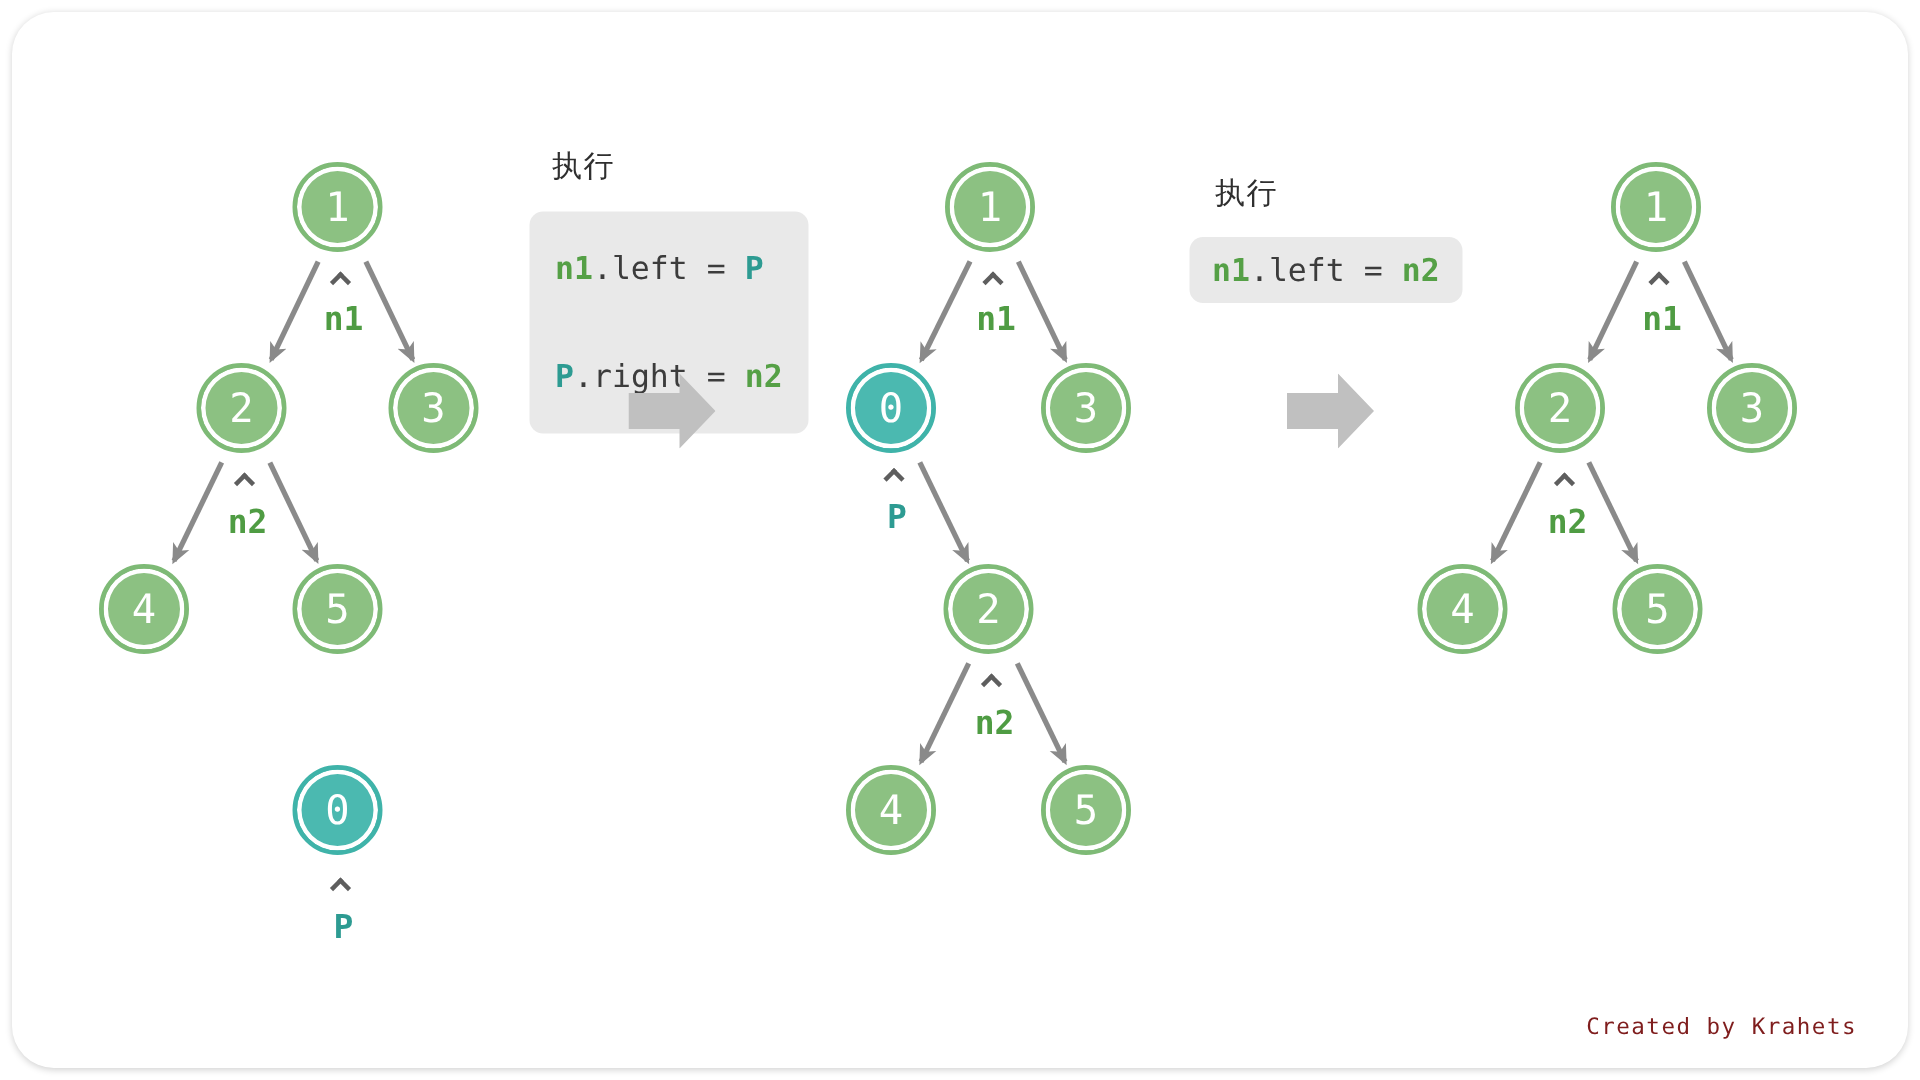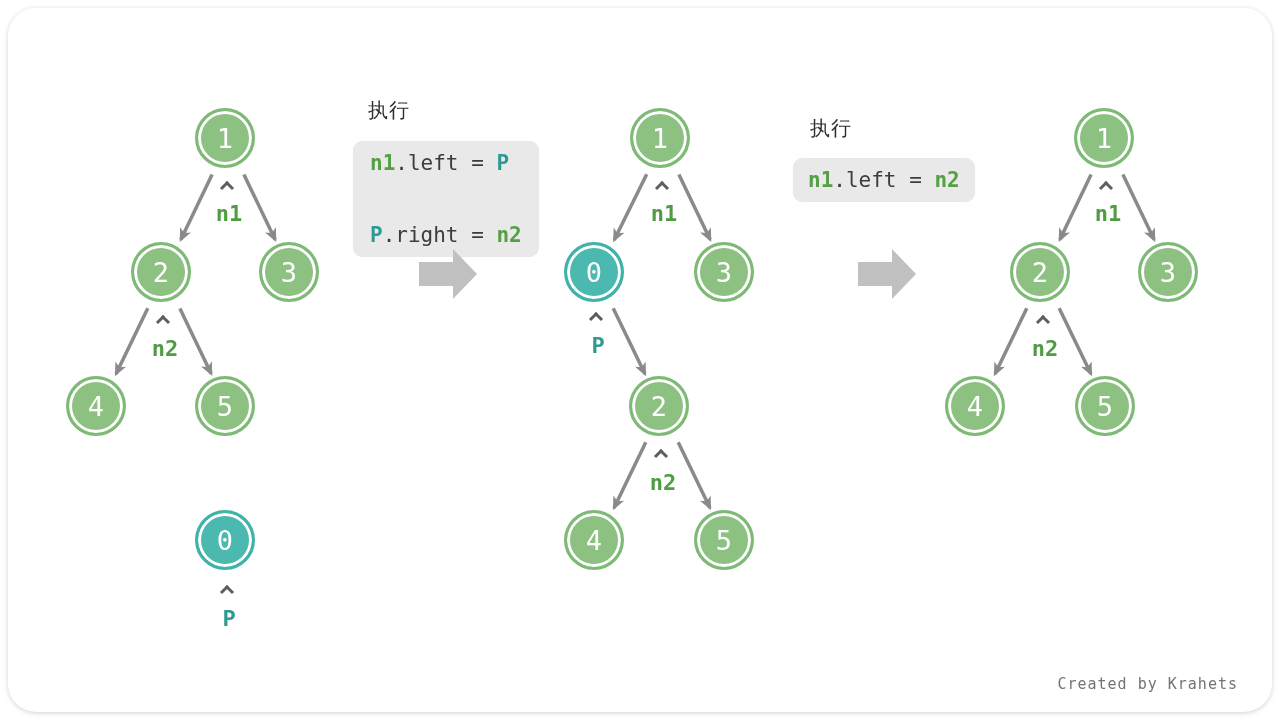--- a/index.html
+++ b/index.html
@@ -37,33 +37,33 @@
     position: absolute; transform: translateX(-50%);
     font-family: "DejaVu Sans Mono", "Liberation Mono", monospace;
     font-weight: bold; font-size: 22px; color: #4f9c43; white-space: nowrap;
   }
   .ptr.teal { color: #2d9b92; }
 
   
   .exec-label { position: absolute; font-size: 20px; color: #2f2f2f; letter-spacing: 1px; }
   .codebox {
     position: absolute; background: #e9e9e9; border-radius: 9px;
-    padding: 4px 17px; white-space: pre;
+    padding: 20px 17px; white-space: pre;
     font-family: "DejaVu Sans Mono", "Liberation Mono", monospace;
     font-size: 21px; line-height: 36px; color: #3c3c3c;
   }
   .tok-green { color: #55a046; font-weight: bold; }
   .tok-teal  { color: #2d9b92; font-weight: bold; }
 
   .block-arrow { position: absolute; }
 
   .watermark {
     position: absolute; right: 42px; bottom: 27px;
     font-family: "DejaVu Sans Mono", "Liberation Mono", monospace;
-    font-size: 15px; color: #737373; letter-spacing: 1px;
+    font-size: 15px; color: #7f1d1d; letter-spacing: 1px;
   }
 </style>
 </head>
 <body>
 
 <div class="card"></div>
 
 <svg class="edges-layer" width="1280" height="720" viewBox="0 0 1280 720">
   <defs>
     <marker id="ah" markerUnits="userSpaceOnUse" markerWidth="15" markerHeight="13" refX="11" refY="6.5" orient="auto">

